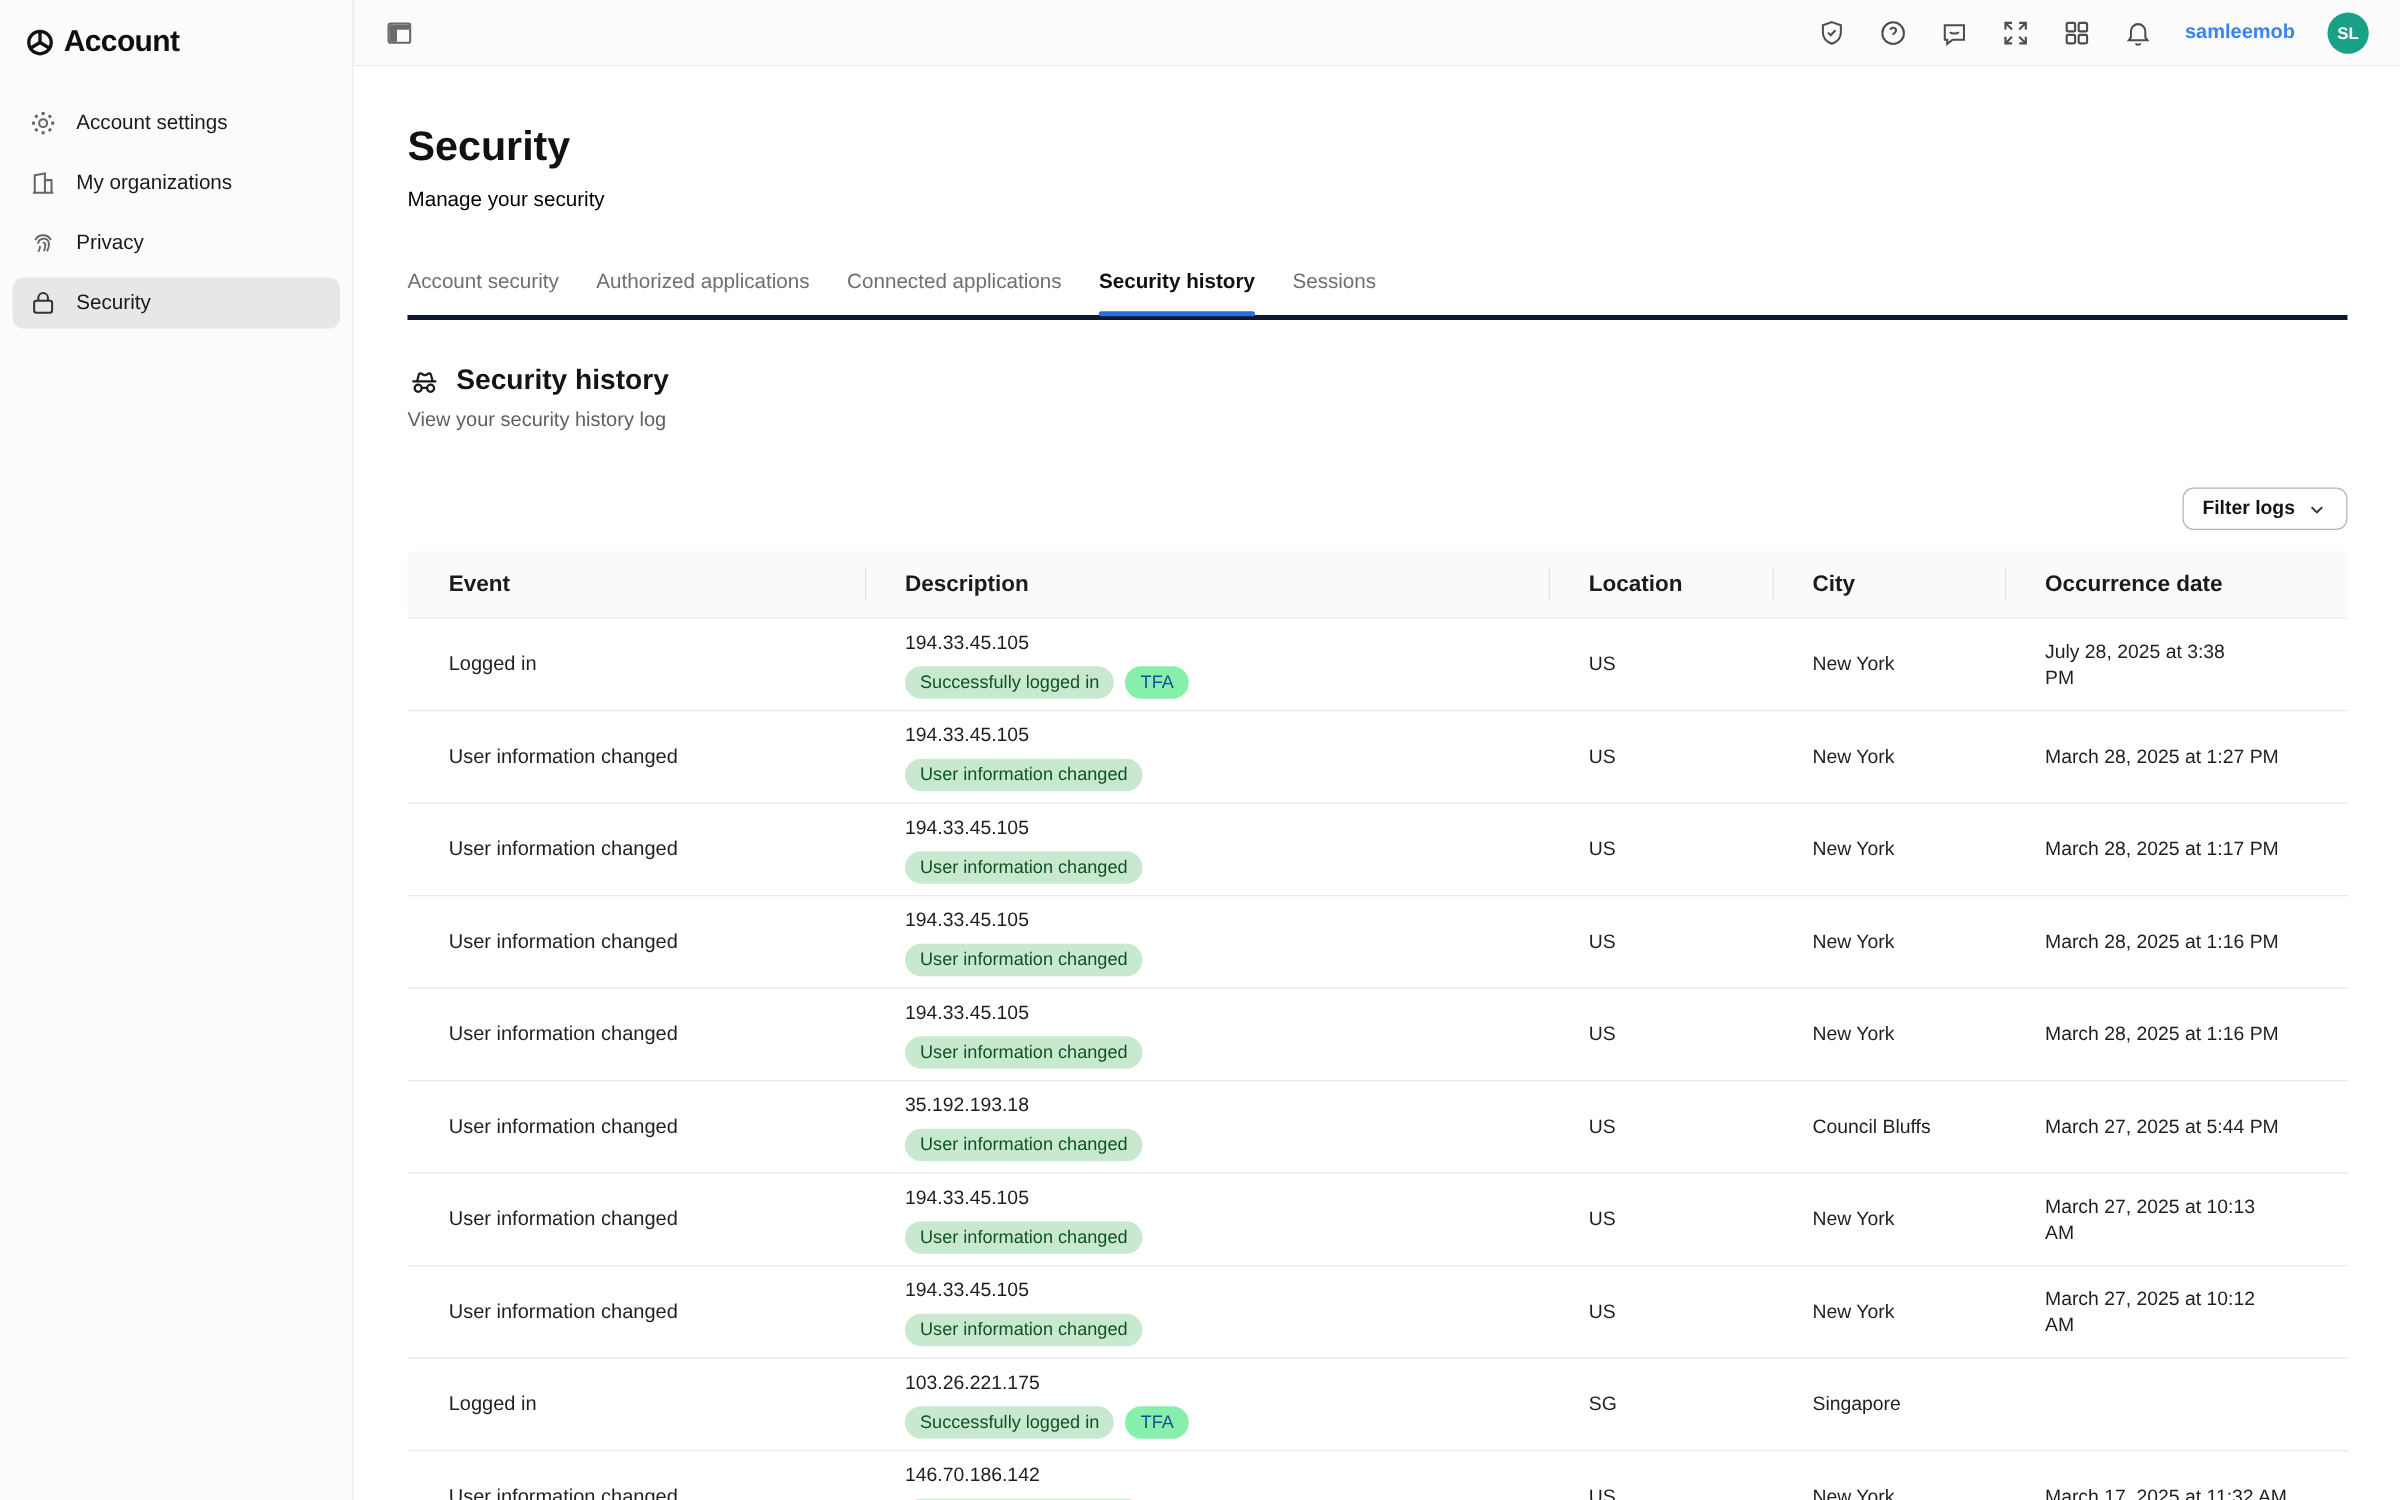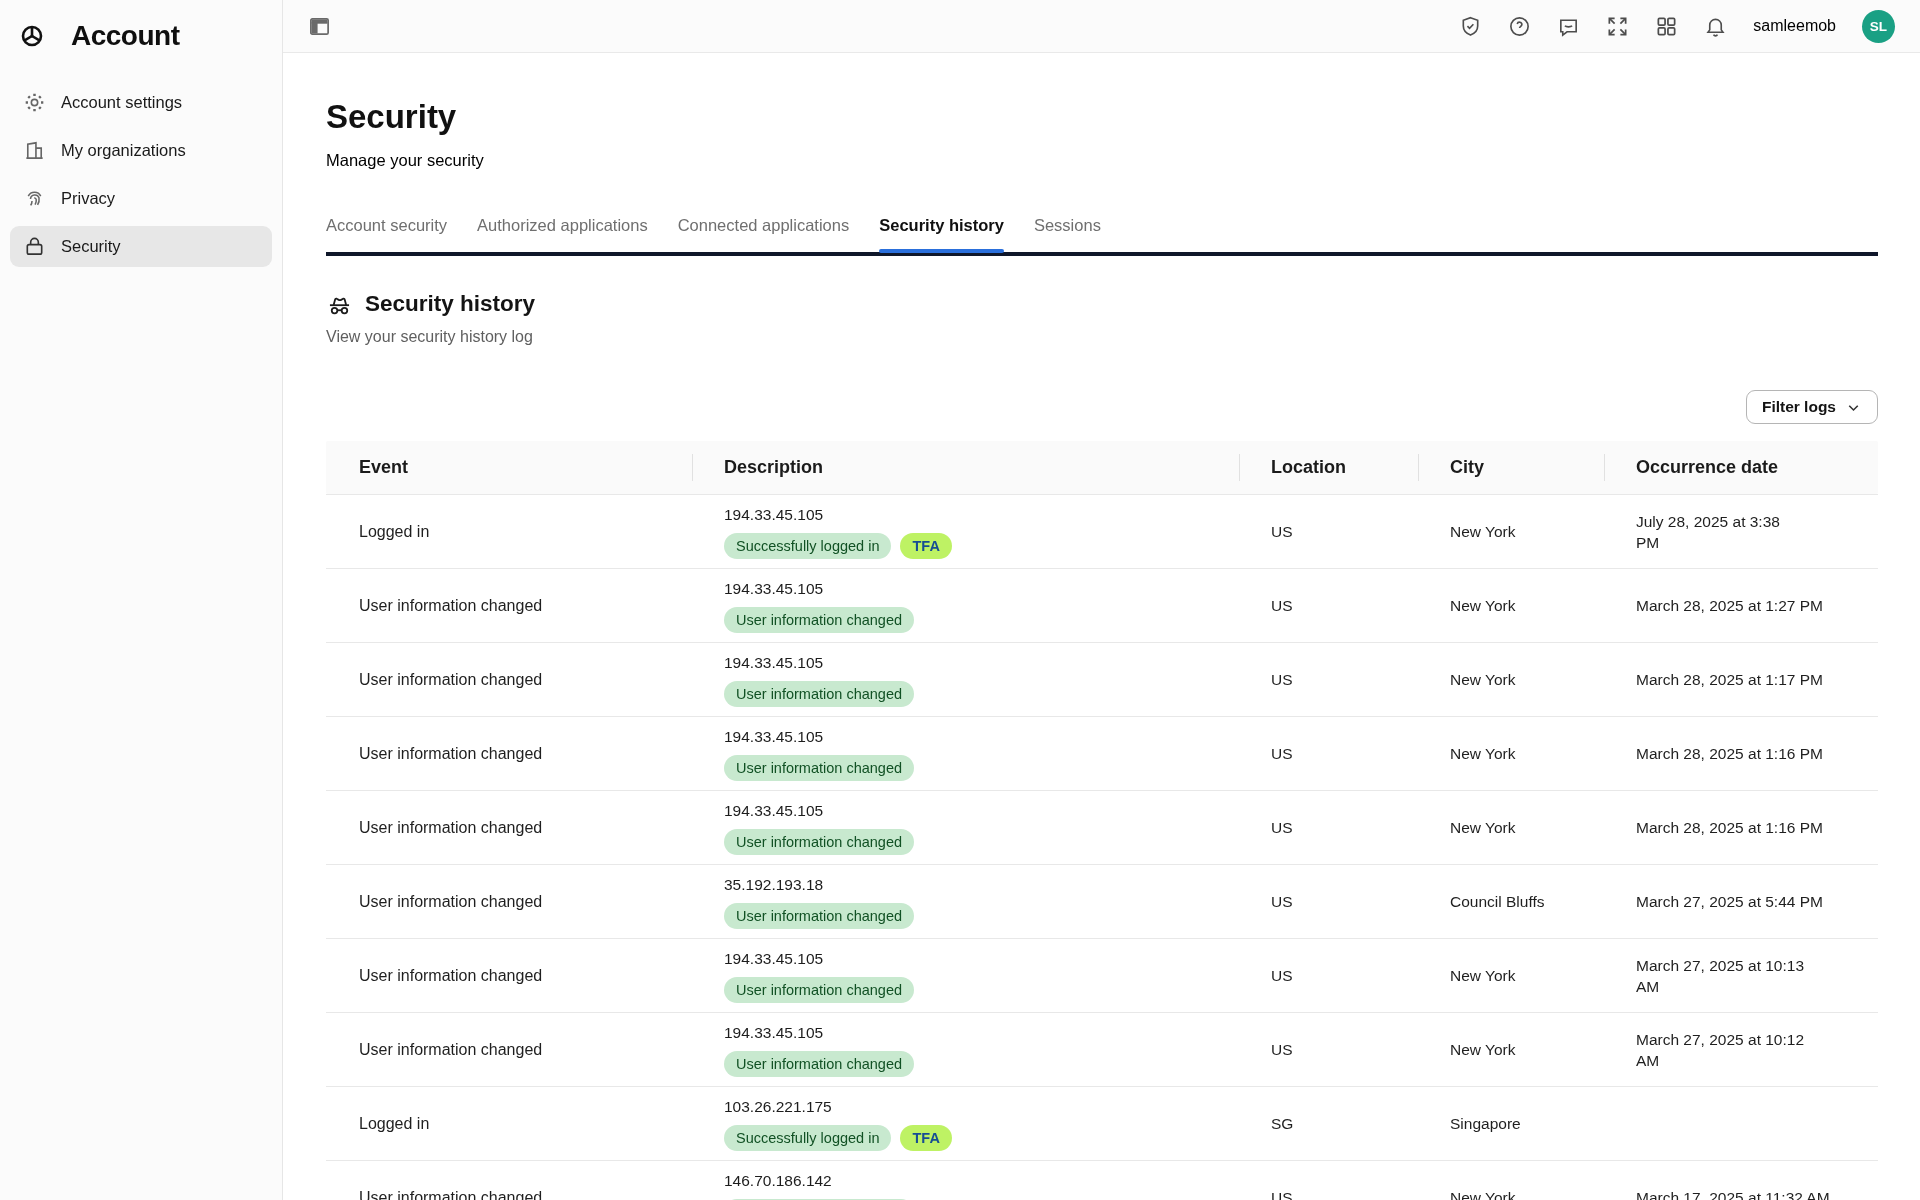--- a/index.html
+++ b/index.html
@@ -5,35 +5,35 @@
   * { margin:0; padding:0; box-sizing:border-box; }
   html,body { width:1920px; height:1200px; overflow:hidden; background:#fff;
               font-family:"Liberation Sans", sans-serif; color:#1b1b1b; }
   .app { position:relative; width:1920px; height:1200px; }
 
   
   .sidebar { position:absolute; left:0; top:0; width:283px; height:1200px;
              background:#fbfbfb; border-right:1px solid #e6e6e6; padding:14px 10px; }
   .logo-row { display:flex; align-items:center; gap:7px; padding:6px 10px 0 10px; }
   .logo-mark { width:24px; height:24px; color:#111; flex:0 0 auto; }
-  .logo-title { font-size:28px; font-weight:700; color:#0f0f0f; letter-spacing:-0.5px;margin-left:20px; }
+  .logo-title { font-size:24px; font-weight:700; color:#0f0f0f; letter-spacing:-0.5px; }
   .nav { margin-top:30px; display:flex; flex-direction:column; gap:7px; }
   .nav-item { display:flex; align-items:center; gap:15px; padding:9px 13px;
               border-radius:9px; font-size:16.5px; color:#1a1a1a; cursor:pointer; }
   .nav-item .nicon { width:23px; height:23px; color:#666; flex:0 0 auto; display:flex; }
   .nav-item.active { background:#e7e7e7; }
   .nav-item.active .nicon { color:#333; }
 
   
   .topbar { position:absolute; left:283px; top:0; width:1637px; height:53px;
             background:#fbfbfb; border-bottom:1px solid #e9e9e9;
             display:flex; align-items:center; padding:0 25px; }
   .tb-icon { width:23px; height:23px; color:#4d4d4d; display:flex; cursor:pointer; }
   .tb-right { margin-left:auto; display:flex; align-items:center; gap:26px; }
-  .tb-user { font-size:16px; font-weight:400; color:#000000; cursor:pointer; }
+  .tb-user { font-size:16px; font-weight:700; color:#3b82f6; cursor:pointer; }
   .avatar { width:33px; height:33px; border-radius:50%; background:#1aa084; color:#fff;
             display:flex; align-items:center; justify-content:center;
             font-size:13.5px; font-weight:700; cursor:pointer; }
 
   
   .main { position:absolute; left:283px; top:53px; width:1637px; height:1147px;
           background:#fff; padding:0 42px 0 43px; }
   .page-title { margin-top:44px; font-size:33px; line-height:40px; font-weight:700; color:#111; }
   .page-subtitle { margin-top:12px; font-size:16.5px; line-height:22px; color:#000000; }
 
@@ -68,21 +68,21 @@
   .trow { display:grid; grid-template-columns:366px 547px 179px 186px 274px;
           border-top:1px solid #e8e8e8; min-height:71px; align-items:center; }
   .trow:last-child { border-bottom:1px solid #e8e8e8; }
   .td { font-size:15.5px; color:#1f1f1f; padding:9px 10px 9px 32px; }
   .td.event { padding-left:33px; font-size:16px; }
   .td.desc .ip { font-size:15.5px; color:#1d1d1d; line-height:21px; }
   .badges { display:flex; gap:9px; margin-top:8px; }
   .badge { display:inline-flex; align-items:center; height:26px; padding:0 12px;
            border-radius:13px; font-size:14.5px; }
   .badge.success { background:#c8e9cf; color:#115124; font-weight:500; }
-  .badge.info { background:#bef264; color:#174e93; font-weight:700; }
+  .badge.info { background:#86efac; color:#174e93; font-weight:400; }
   .td.date { white-space:pre-line; line-height:21px; }
 </style>
 </head>
 <body>
 
 <div class="app">
 
   <aside class="sidebar">
     <div class="logo-row">
       <span class="logo-mark">

